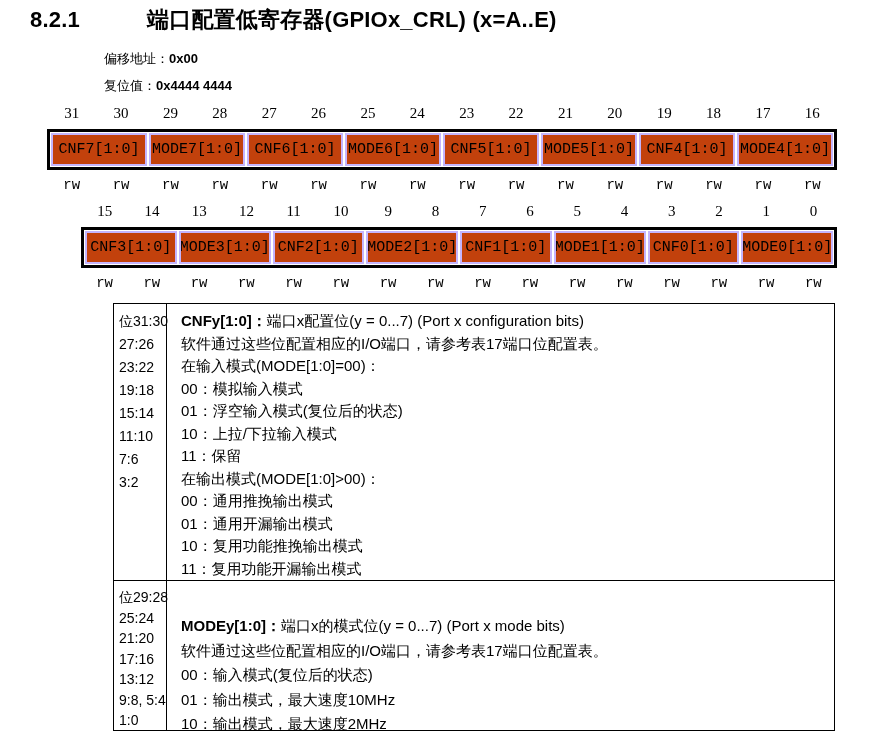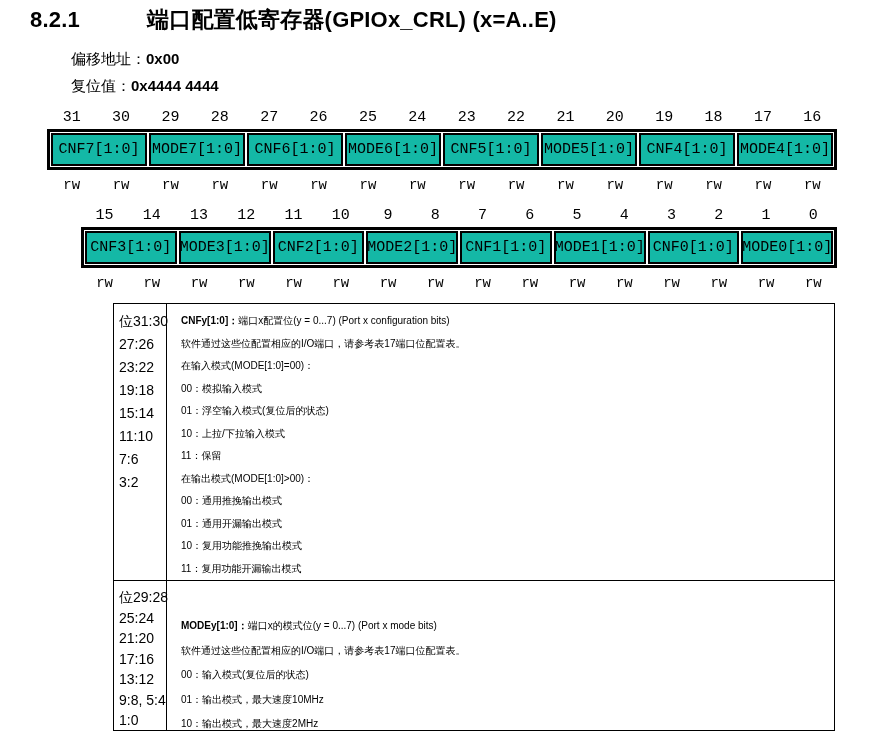--- a/index.html
+++ b/index.html
@@ -10,56 +10,56 @@
     font-family:"Liberation Sans", sans-serif;
     position:relative; overflow:hidden;
   }
 
   
   .title-row { position:absolute; left:30px; top:5px; display:flex; align-items:baseline;
                font-weight:bold; font-size:22px; letter-spacing:0.2px;gap:24px; }
   .title-num { width:93px; }
 
   
-  .meta { position:absolute; left:71px; font-size:15px; white-space:nowrap; }
+  .meta { position:absolute; left:104px; font-size:13px; white-space:nowrap; }
   .meta .val { font-weight:bold; }
   #meta-offset { top:50px; }
   #meta-reset  { top:77px; }
 
   
   .reg-block { position:absolute; left:47px; width:790px; }
   #reg-high { top:105px; }
   #reg-low  { top:203px;padding-left:34px; }
 
-  .bitnum-row { display:flex; height:24px; font-family:Liberation Mono, monospace;
-                font-size:15px; align-items:center; }
+  .bitnum-row { display:flex; height:24px; font-family:Liberation Serif, serif;
+                font-size:15px; align-items:flex-start; }
   .bitnum-row span { flex:1; text-align:center; }
 
   .reg-frame { border:3px solid #000; display:flex; height:41px; }
-  .reg-cell  { flex:1; margin:1px; border:2px solid #000000;
+  .reg-cell  { flex:1; margin:1px; border:2px solid #c4b5fd;
                font-family:"Liberation Mono", monospace; font-size:15px;
                display:flex; align-items:center; justify-content:center;
-               white-space:nowrap; overflow:hidden; background:#14b8a6; }
+               white-space:nowrap; overflow:hidden; background:#c2410c; }
 
   .rw-row { display:flex; margin-top:7px; font-family:"Liberation Mono", monospace; font-size:14px; }
   .rw-row span { flex:1; text-align:center; }
 
   
   .desc-table { position:absolute; left:113px; top:303px; width:722px;
                 border:1.5px solid #000; }
   .desc-section { display:flex; overflow:hidden; }
   .desc-section.s1 { height:277px; border-bottom:1.5px solid #000; }
   .desc-section.s2 { height:149px; }
 
   .bits-col { width:53px; border-right:1.5px solid #000;
               padding:6px 0 0 5px; font-size:14px; line-height:23px;
               white-space:nowrap; }
   .s2 .bits-col { line-height:20.5px; }
 
-  .lines-col { flex:1; padding:6px 0 0 14px; font-size:10px; line-height:22.5px;
+  .lines-col { flex:1; padding:6px 0 0 14px; font-size:15px; line-height:22.5px;
                white-space:nowrap; overflow:hidden; }
   .s2 .lines-col { padding-top:5px; line-height:24.5px;margin-top:28px; }
 
   .lead { font-weight:bold; }
 </style>
 </head>
 <body>
 
 <div class="title-row">
   <span class="title-num">8.2.1</span>

